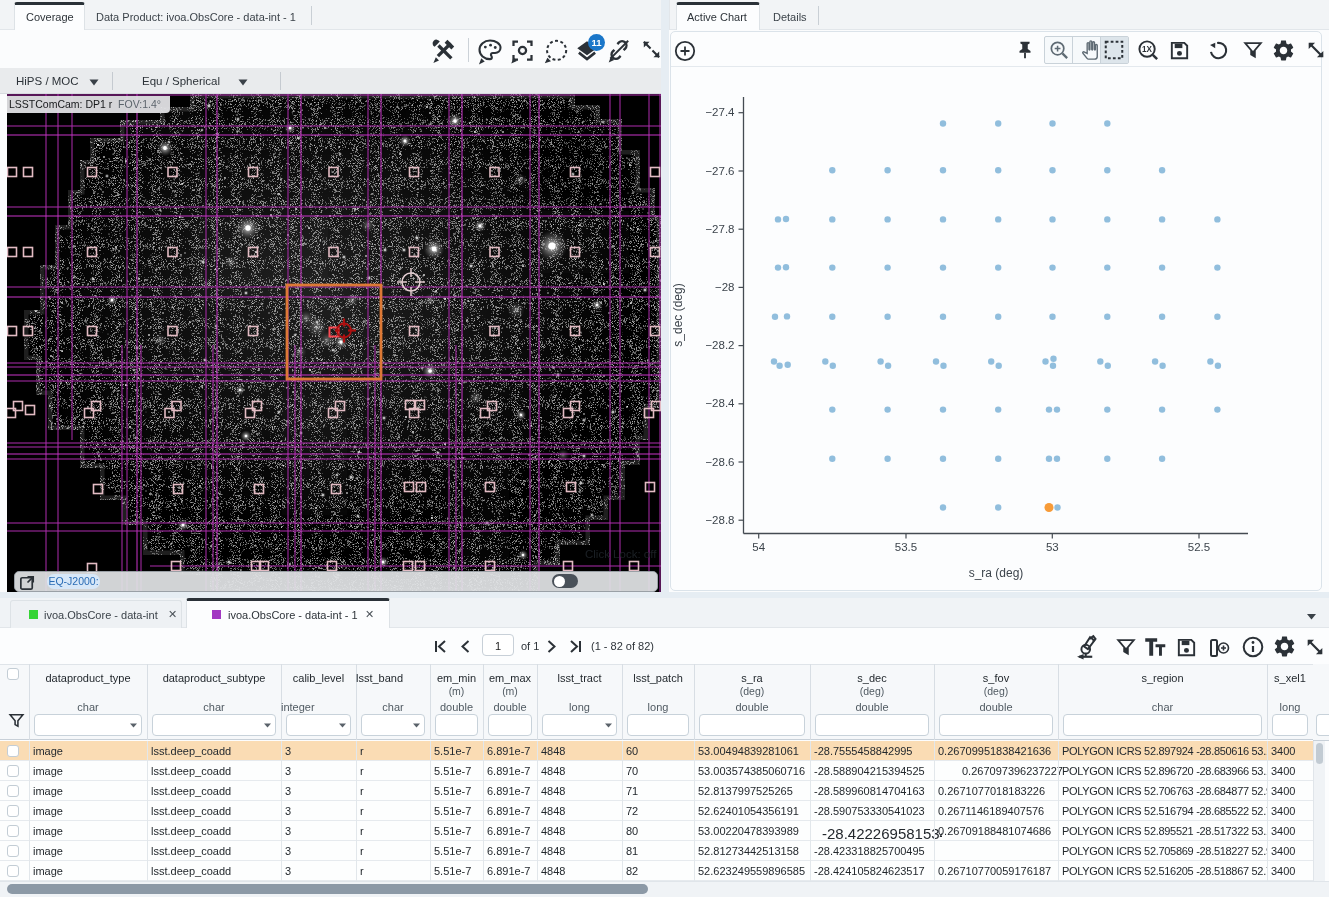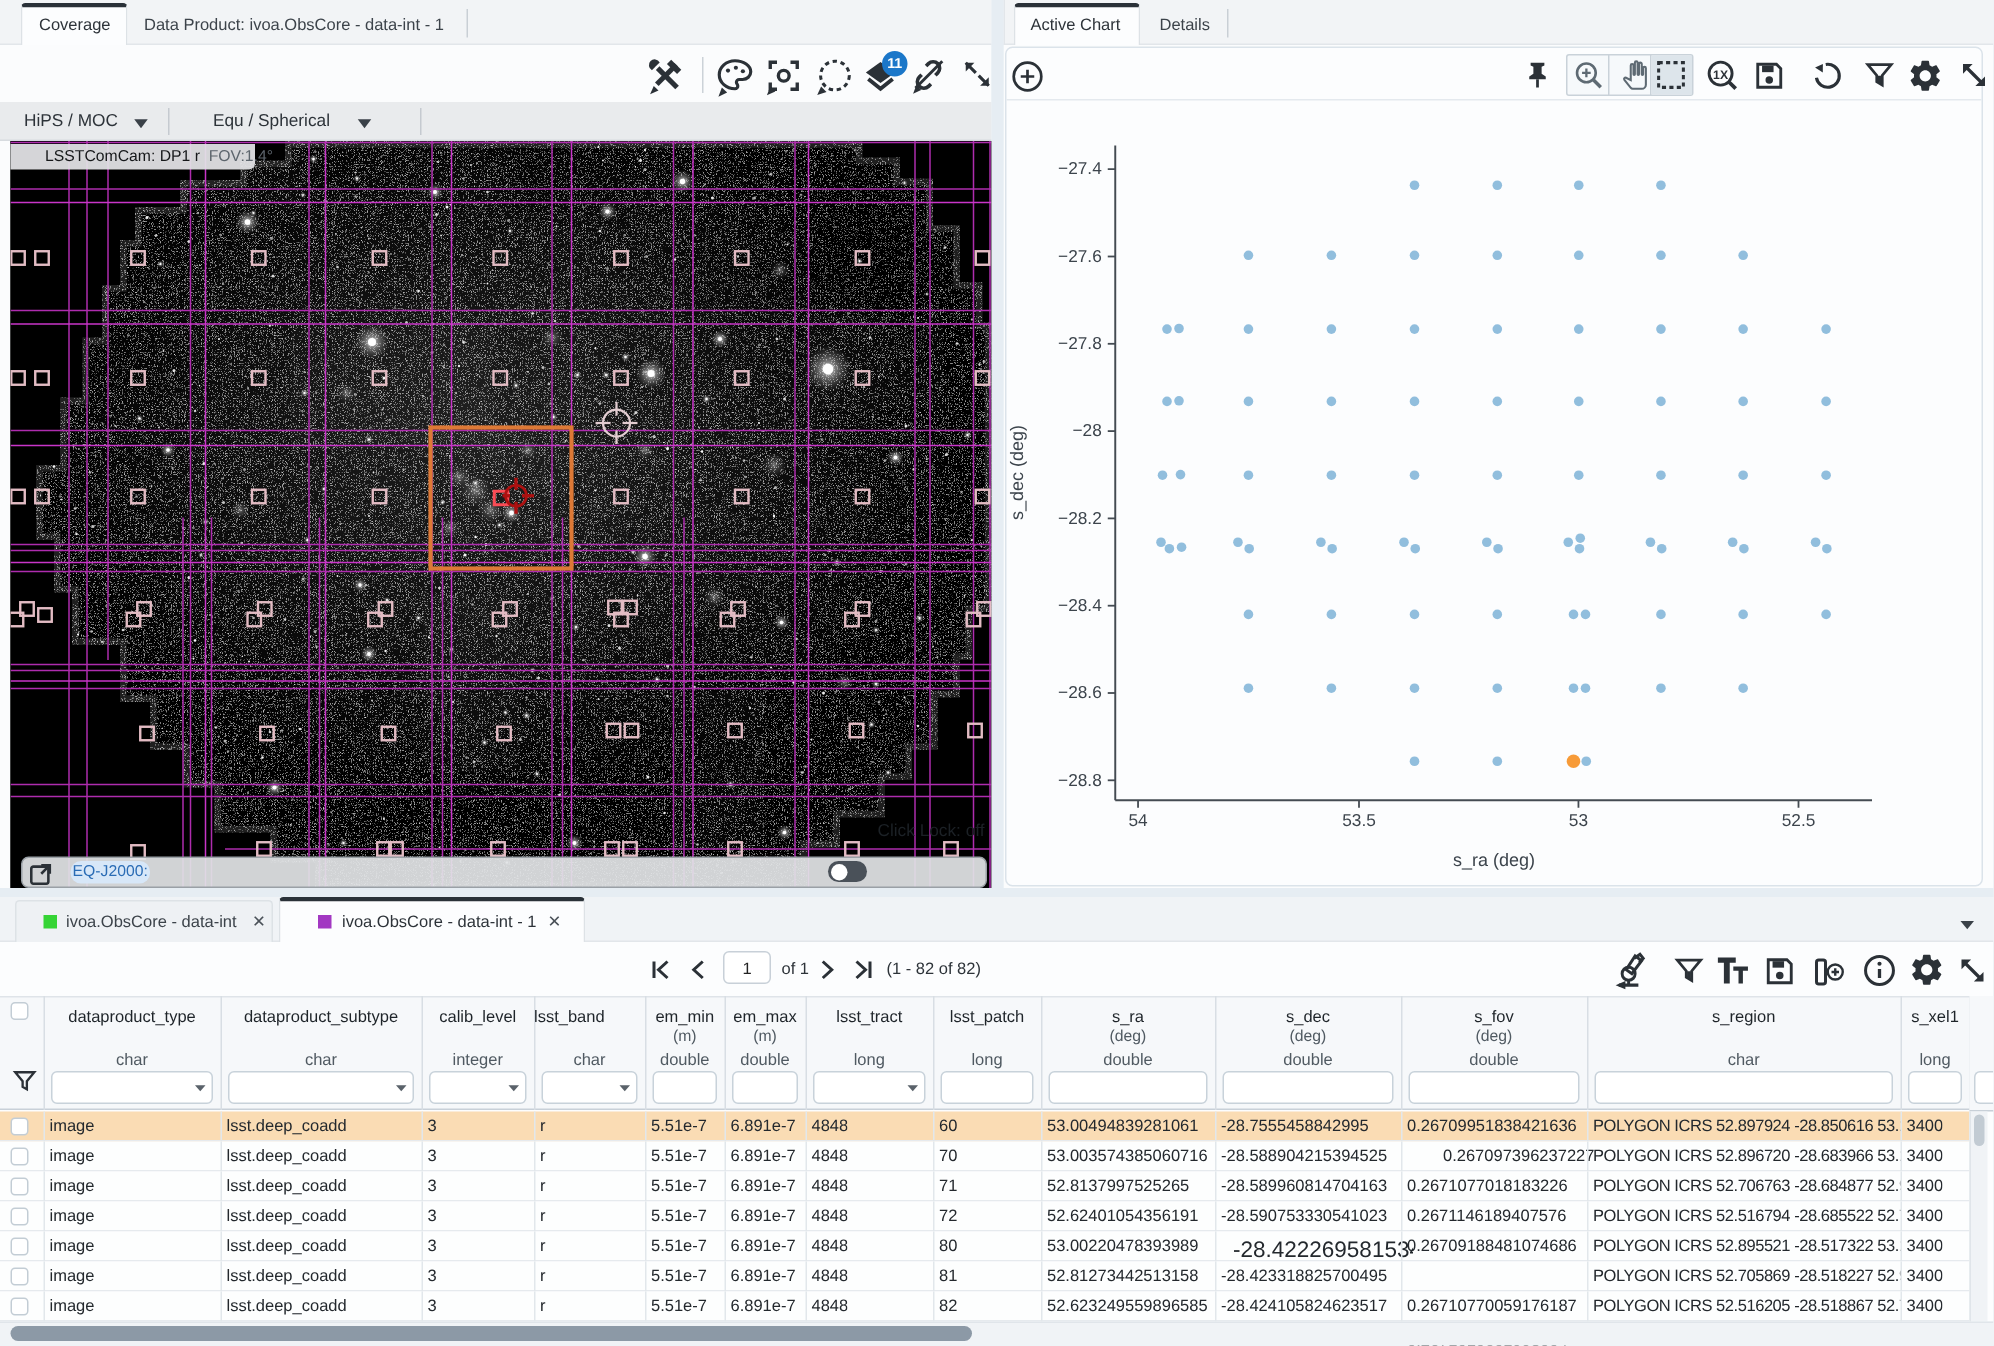--- a/index.html
+++ b/index.html
@@ -806,21 +806,21 @@
       <line x1="337.0" y1="240.5" x2="337.0" y2="248.5" stroke="#ad1010" stroke-width="2.2"></line>
       <line x1="341.0" y1="236.5" x2="349.0" y2="236.5" stroke="#ad1010" stroke-width="2.2"></line>
       <line x1="333.0" y1="236.5" x2="328.0" y2="236.5" stroke="#ad1010" stroke-width="2.2"></line>
       <circle cx="404" cy="188" r="9" fill="none" stroke="#e3cdd1" stroke-width="1.5"></circle>
       <line x1="404.0" y1="183.0" x2="404.0" y2="174.0" stroke="#e3cdd1" stroke-width="1.5"></line>
       <line x1="404.0" y1="193.0" x2="404.0" y2="202.0" stroke="#e3cdd1" stroke-width="1.5"></line>
       <line x1="400.0" y1="188.0" x2="390.0" y2="188.0" stroke="#e3cdd1" stroke-width="1.5"></line>
       <line x1="408.0" y1="188.0" x2="418.0" y2="188.0" stroke="#e3cdd1" stroke-width="1.5"></line>
     </svg>
   </div>
-<div class="abs" style="left:7px;top:96px;width:163px;height:17px;background:rgba(226,226,230,0.94);border-radius:0 0 4px 0;padding:0 0 0 23px;font-size:10.5px;line-height:16px;color:#16181a;white-space:nowrap">LSSTComCam: DP1 r&nbsp;&nbsp;<span style="color:#5c646c">FOV:1.4°</span></div>
+<div class="abs" style="left:7px;top:96px;width:163px;height:17px;background:rgba(226,226,230,0.94);border-radius:0 0 4px 0;padding:0 0 0 2px;font-size:10.5px;line-height:16px;color:#16181a;white-space:nowrap">LSSTComCam: DP1 r&nbsp;&nbsp;<span style="color:#5c646c">FOV:1.4°</span></div>
 <div class="abs" style="left:14px;top:571px;width:644px;height:21px;background:rgba(225,227,229,0.93);border:1px solid #9aa0a6;border-radius:5px"></div>
 <svg style="position:absolute;left:18px;top:573px" width="19" height="19" viewBox="0 0 20 20">
     <rect x="3" y="5" width="12" height="12" rx="1.5" fill="none" stroke="#2b3137" stroke-width="1.8"></rect>
     <path d="M10 4 h6 v6 M16 4 l-6 6" stroke="#2b3137" stroke-width="1.8" fill="none"></path>
   </svg>
 <div class="abs" style="left:47px;top:574px;width:53px;height:15px;background:#d7e7f8;border-radius:7px;font-size:10.5px;line-height:15px;color:#2a6cb5;text-align:center">EQ-J2000:</div>
 <div class="abs" style="left:552px;top:574px;width:26px;height:14px;background:#4a5159;border-radius:7px"></div>
 <div class="abs" style="left:554px;top:575.5px;width:11px;height:11px;background:#fff;border-radius:50%"></div>
 <div class="txt" style="left:585px;top:548px;font-size:11.5px;color:#1c2126">Click Lock: off</div>
 <div class="abs" style="left:669px;top:0;width:660px;height:30px;background:#f2f4f6;border-bottom:1px solid #e2e6ea;border-left:1px solid #e2e6ea"></div>
@@ -1067,21 +1067,21 @@
 <div class="abs" style="left:0;top:664px;width:1313px;height:76px;background:#f6f8fa;border-top:1px solid #dfe4e9;border-bottom:1px solid #c8d0d8"></div>
 <div class="abs" style="left:29px;top:664px;width:1px;height:76px;background:#d8dee4"></div>
 <div class="abs" style="left:147px;top:664px;width:1px;height:76px;background:#d8dee4"></div>
 <div class="txt" style="left:29px;width:118px;top:672px;font-size:11px;color:#1e2429;text-align:center">dataproduct_type</div>
 <div class="txt" style="left:29px;width:118px;top:701px;font-size:11px;color:#505a62;text-align:center">char</div>
 <div class="abs" style="left:281px;top:664px;width:1px;height:76px;background:#d8dee4"></div>
 <div class="txt" style="left:147px;width:134px;top:672px;font-size:11px;color:#1e2429;text-align:center">dataproduct_subtype</div>
 <div class="txt" style="left:147px;width:134px;top:701px;font-size:11px;color:#505a62;text-align:center">char</div>
 <div class="abs" style="left:356px;top:664px;width:1px;height:76px;background:#d8dee4"></div>
 <div class="txt" style="left:281px;width:75px;top:672px;font-size:11px;color:#1e2429;text-align:center">calib_level</div>
-<div class="txt" style="left:281px;width:75px;top:701px;font-size:11px;color:#505a62;text-align:center">integer</div>
+<div class="txt" style="left:281px;width:75px;top:701px;font-size:11px;color:#505a62;">integer</div>
 <div class="abs" style="left:430px;top:664px;width:1px;height:76px;background:#d8dee4"></div>
 <div class="txt" style="left:356px;width:74px;top:672px;font-size:11px;color:#1e2429;">lsst_band</div>
 <div class="txt" style="left:356px;width:74px;top:701px;font-size:11px;color:#505a62;text-align:center">char</div>
 <div class="abs" style="left:483px;top:664px;width:1px;height:76px;background:#d8dee4"></div>
 <div class="txt" style="left:430px;width:53px;top:672px;font-size:11px;color:#1e2429;text-align:center">em_min</div>
 <div class="txt" style="left:430px;width:53px;top:685px;font-size:10.5px;color:#505a62;text-align:center">(m)</div>
 <div class="txt" style="left:430px;width:53px;top:701px;font-size:11px;color:#505a62;text-align:center">double</div>
 <div class="abs" style="left:537px;top:664px;width:1px;height:76px;background:#d8dee4"></div>
 <div class="txt" style="left:483px;width:54px;top:672px;font-size:11px;color:#1e2429;text-align:center">em_max</div>
 <div class="txt" style="left:483px;width:54px;top:685px;font-size:10.5px;color:#505a62;text-align:center">(m)</div>

